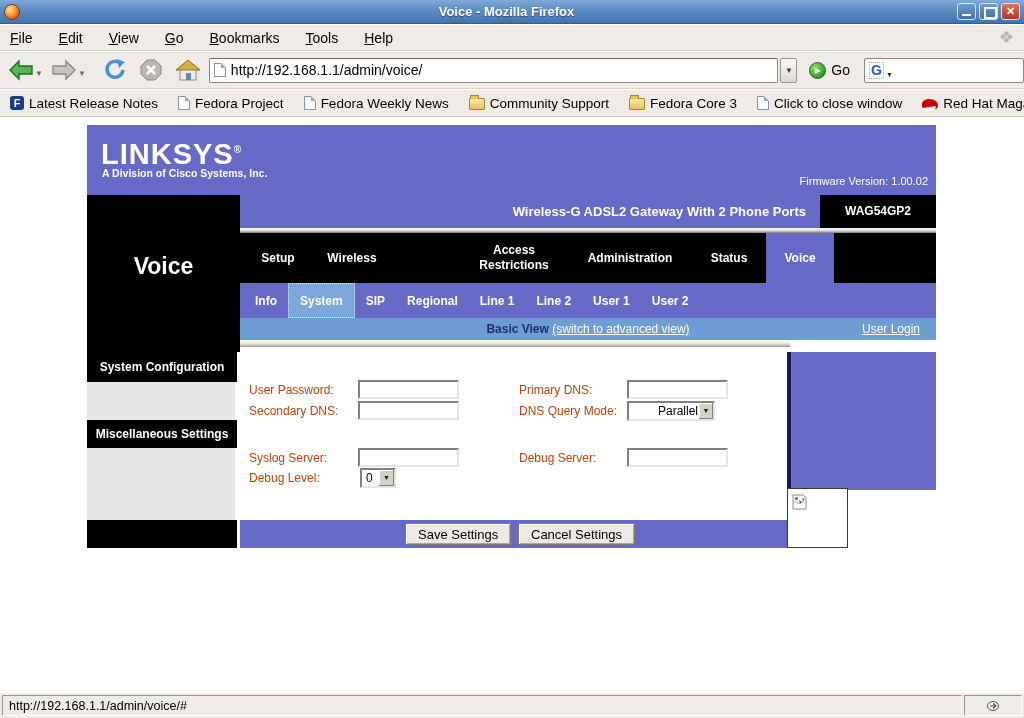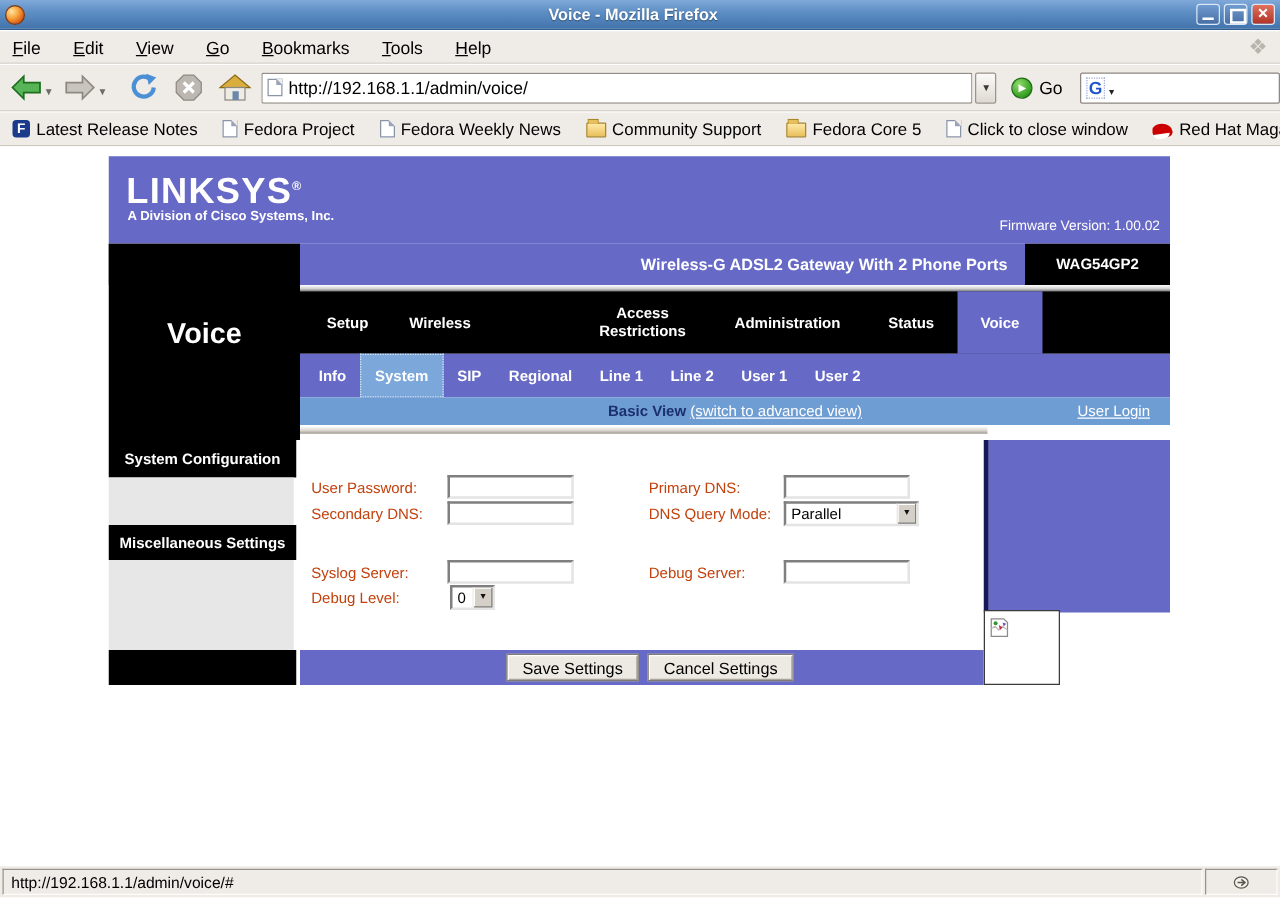--- a/index.html
+++ b/index.html
@@ -250,21 +250,21 @@
   <span class="bm">
     <span class="page-ico"></span>
     <span>Fedora Weekly News</span>
   </span>
   <span class="bm">
     <span class="folder-ico"></span>
     <span>Community Support</span>
   </span>
   <span class="bm">
     <span class="folder-ico"></span>
-    <span>Fedora Core 5</span>
+    <span>Fedora Core 3</span>
   </span>
   <span class="bm">
     <span class="page-ico"></span>
     <span>Click to close window</span>
   </span>
   <span class="bm">
     <span class="redhat-ico"></span>
     <span>Red Hat Magazine</span>
   </span>
 </div>
@@ -333,21 +333,21 @@
     <div class="lk-rightblock"></div>
 
     <span class="frm-label" style="left:162px; top:256px;">User Password:</span>
     <input class="frm-input" style="left: 271px; top: 255px;" value="">
     <span class="frm-label" style="left:432px; top:256px;">Primary DNS:</span>
     <input class="frm-input" style="left: 540px; top: 255px;" value="">
 
     <span class="frm-label" style="left:162px; top:277px;">Secondary DNS:</span>
     <input class="frm-input" style="left: 271px; top: 276px;" value="">
     <span class="frm-label" style="left:432px; top:277px;">DNS Query Mode:</span>
-    <span class="frm-select" style="left:540px; top:276px; width:108px;">
+    <span class="frm-select" style="left:540px; top:276px; width:88px;padding-left:25px;">
       <span class="val">Parallel</span>
       <span class="dd">▼</span>
     </span>
 
     <span class="frm-label" style="left:162px; top:324px;">Syslog Server:</span>
     <input class="frm-input" style="left: 271px; top: 323px;" value="">
     <span class="frm-label" style="left:432px; top:324px;">Debug Server:</span>
     <input class="frm-input" style="left: 540px; top: 323px;" value="">
 
     <span class="frm-label" style="left:162px; top:344px;">Debug Level:</span>

